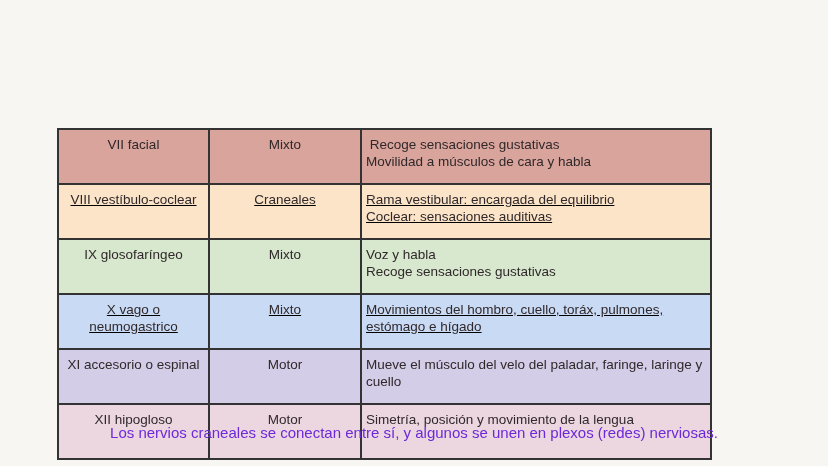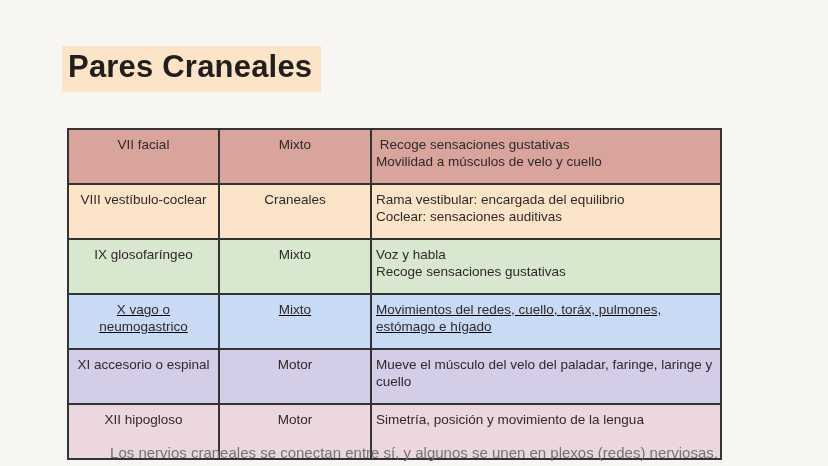--- a/index.html
+++ b/index.html
@@ -23,21 +23,21 @@
     top: 46px;
     display: inline-block;
     padding: 3px 9px 7px 6px;
     font-size: 31px;
     font-weight: 700;
     letter-spacing: 0.2px;
     color: #211e1b;
   }
   .table-wrap {
     position: absolute;
-    left: 67px;
+    left: 57px;
     top: 128px;
   }
   table.nerves {
     border-collapse: collapse;
     table-layout: fixed;
   }
   table.nerves td {
     border: 2px solid #333333;
     vertical-align: top;
     padding: 6px 4px 0 4px;
@@ -58,49 +58,48 @@
     padding-right: 6px;
     margin-left: 16px;
   }
   .cell-line {
     white-space: pre;
   }
   .footer {
     position: absolute;
     left: 0;
     right: 0;
-    top: 444px;
+    top: 424px;
     text-align: center;
     font-size: 15px;
-    color: #737373;
+    color: #6d28d9;
   }
 </style>
 </head>
 <body>
 
 <div class="slide" style="background: rgb(248, 246, 242);">
 
-  <div class="title" style="background: rgb(251, 228, 200);">Pares Craneales</div>
 
   <div class="table-wrap">
     <table class="nerves">
       <tbody>
           <tr style="background: rgb(216, 164, 156);">
             <td class="nerve-cell">
               <div class="cell-line">VII facial</div>
             </td>
             <td class="type-cell">
               <div class="cell-line">Mixto</div>
             </td>
             <td class="func-cell">
               <div class="cell-line"> Recoge sensaciones gustativas</div>
-              <div class="cell-line">Movilidad a músculos de velo y cuello</div>
+              <div class="cell-line">Movilidad a músculos de cara y habla</div>
             </td>
           </tr>
-          <tr style="background: rgb(251, 228, 200);">
+          <tr style="background: rgb(251, 228, 200); text-decoration: underline;">
             <td class="nerve-cell">
               <div class="cell-line">VIII vestíbulo-coclear</div>
             </td>
             <td class="type-cell">
               <div class="cell-line">Craneales</div>
             </td>
             <td class="func-cell">
               <div class="cell-line">Rama vestibular: encargada del equilibrio</div>
               <div class="cell-line">Coclear: sensaciones auditivas</div>
             </td>
@@ -119,21 +118,21 @@
           </tr>
           <tr style="background: rgb(201, 218, 245); text-decoration: underline;">
             <td class="nerve-cell">
               <div class="cell-line">X vago o</div>
               <div class="cell-line">neumogastrico</div>
             </td>
             <td class="type-cell">
               <div class="cell-line">Mixto</div>
             </td>
             <td class="func-cell">
-              <div class="cell-line">Movimientos del redes, cuello, toráx, pulmones,</div>
+              <div class="cell-line">Movimientos del hombro, cuello, toráx, pulmones,</div>
               <div class="cell-line">estómago e hígado</div>
             </td>
           </tr>
           <tr style="background: rgb(211, 205, 231); padding-left: 16px;">
             <td class="nerve-cell">
               <div class="cell-line">XI accesorio o espinal</div>
             </td>
             <td class="type-cell">
               <div class="cell-line">Motor</div>
             </td>

